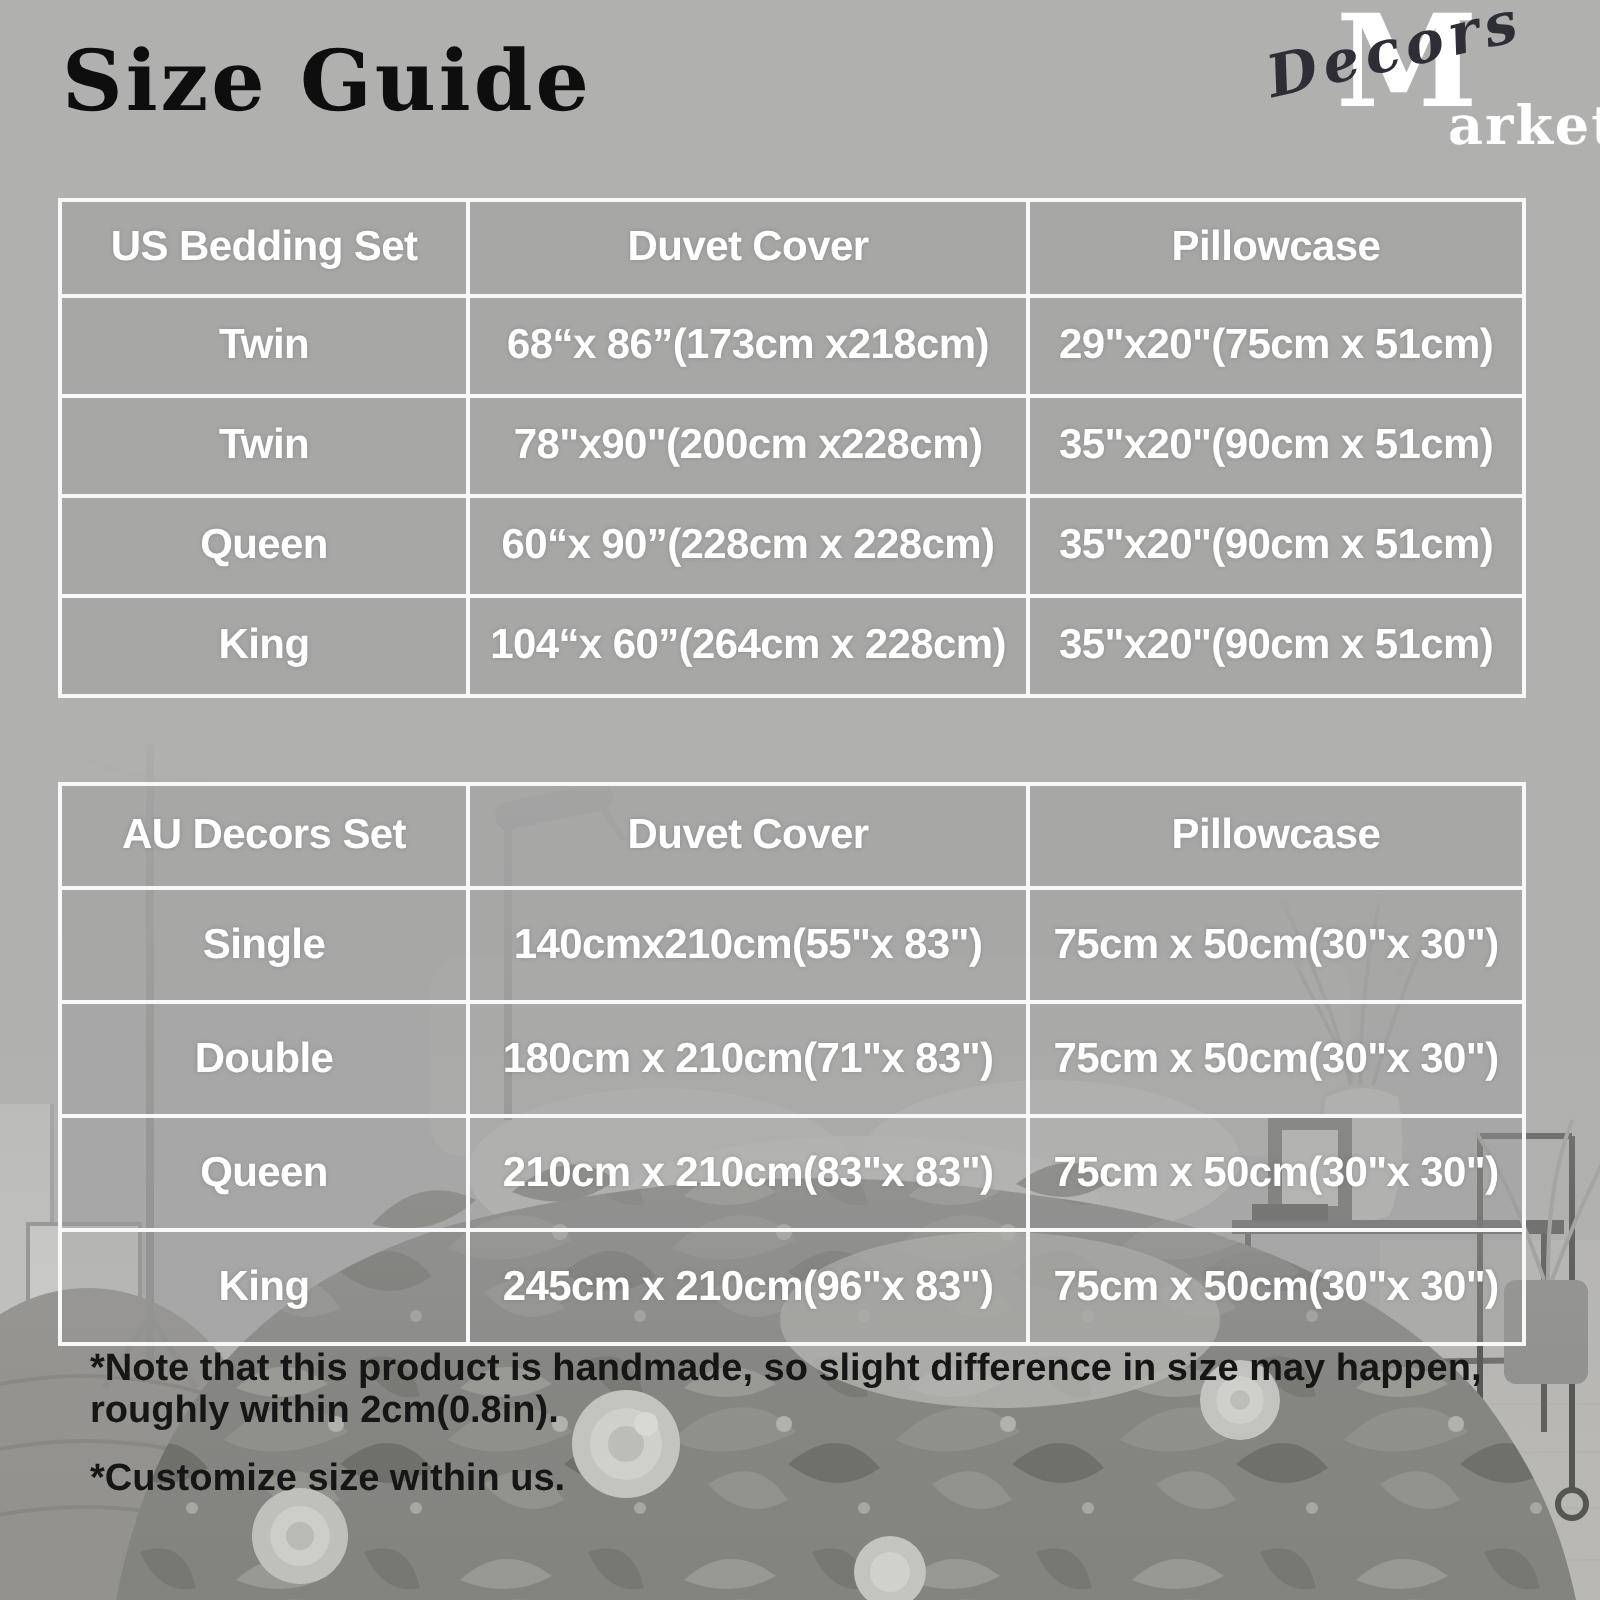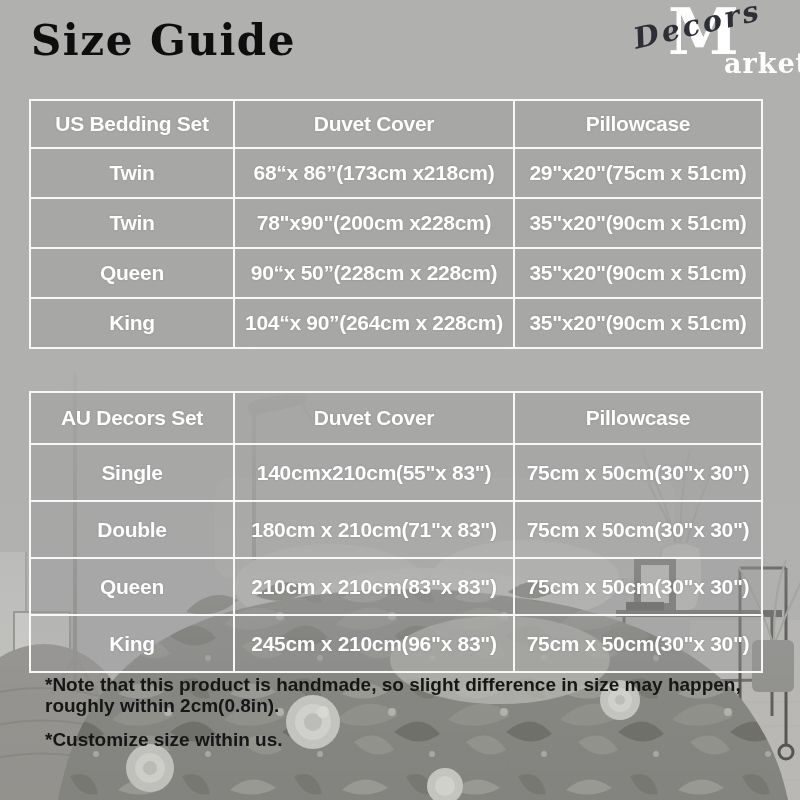--- a/index.html
+++ b/index.html
@@ -226,26 +226,26 @@
         <td>68“x 86”(173cm x218cm)</td>
         <td>29"x20"(75cm x 51cm)</td>
       </tr>
       <tr>
         <td>Twin</td>
         <td>78"x90"(200cm x228cm)</td>
         <td>35"x20"(90cm x 51cm)</td>
       </tr>
       <tr>
         <td>Queen</td>
-        <td>90“x 50”(228cm x 228cm)</td>
+        <td>60“x 90”(228cm x 228cm)</td>
         <td>35"x20"(90cm x 51cm)</td>
       </tr>
       <tr>
         <td>King</td>
-        <td>104“x 90”(264cm x 228cm)</td>
+        <td>104“x 60”(264cm x 228cm)</td>
         <td>35"x20"(90cm x 51cm)</td>
       </tr>
     </tbody>
   </table>
 
   <table class="size-table t2">
     <colgroup>
         <col style="width:204px">
         <col style="width:280px">
         <col style="width:248px">

